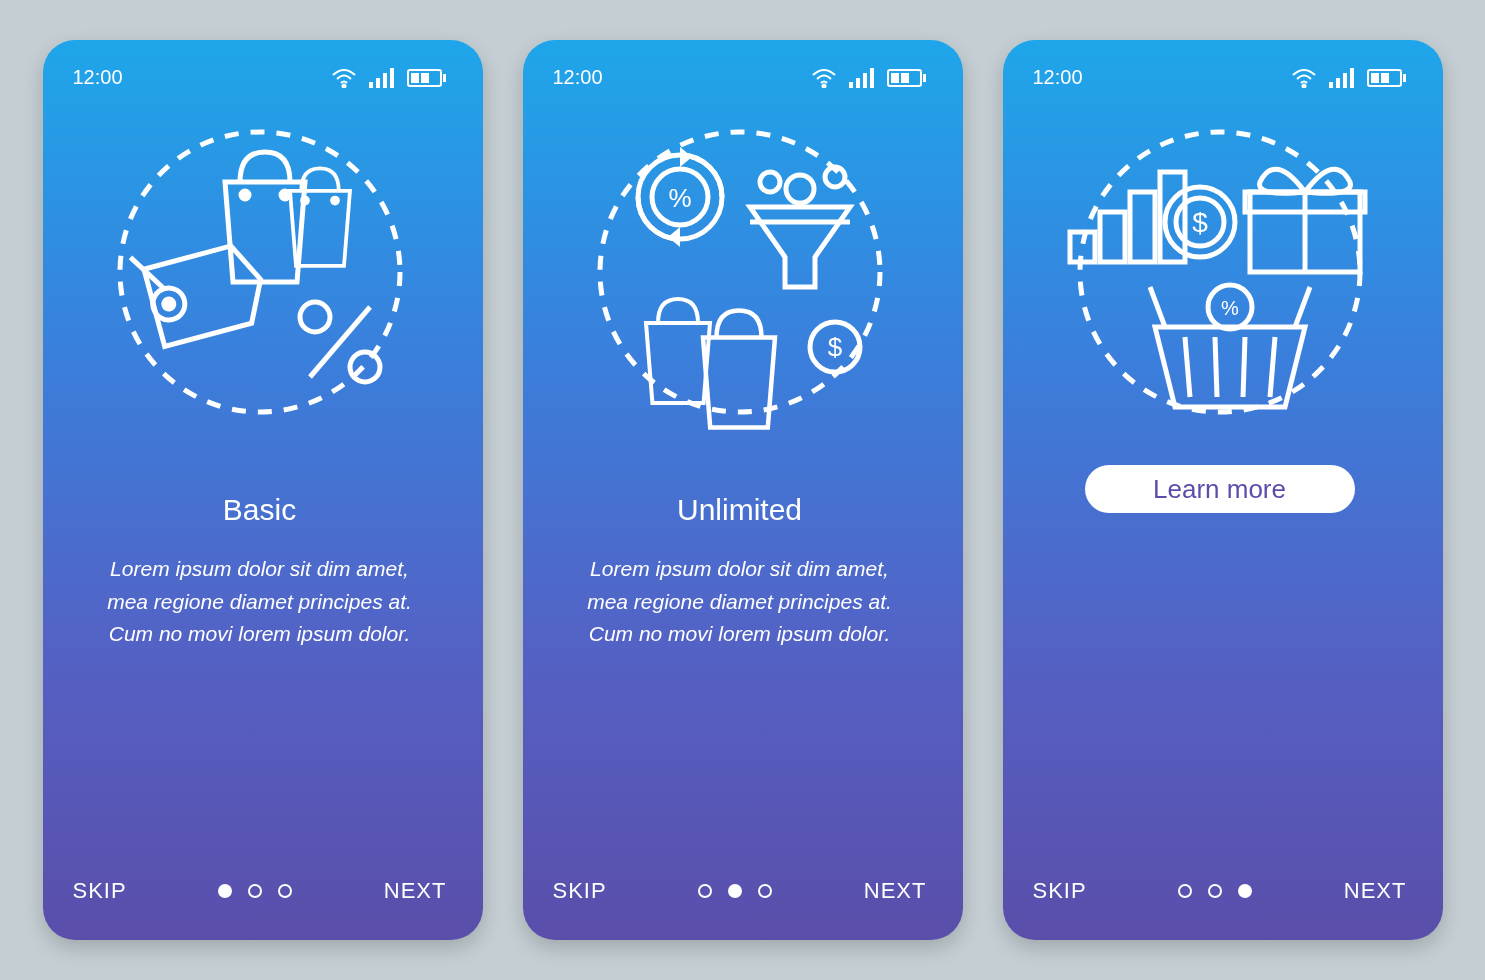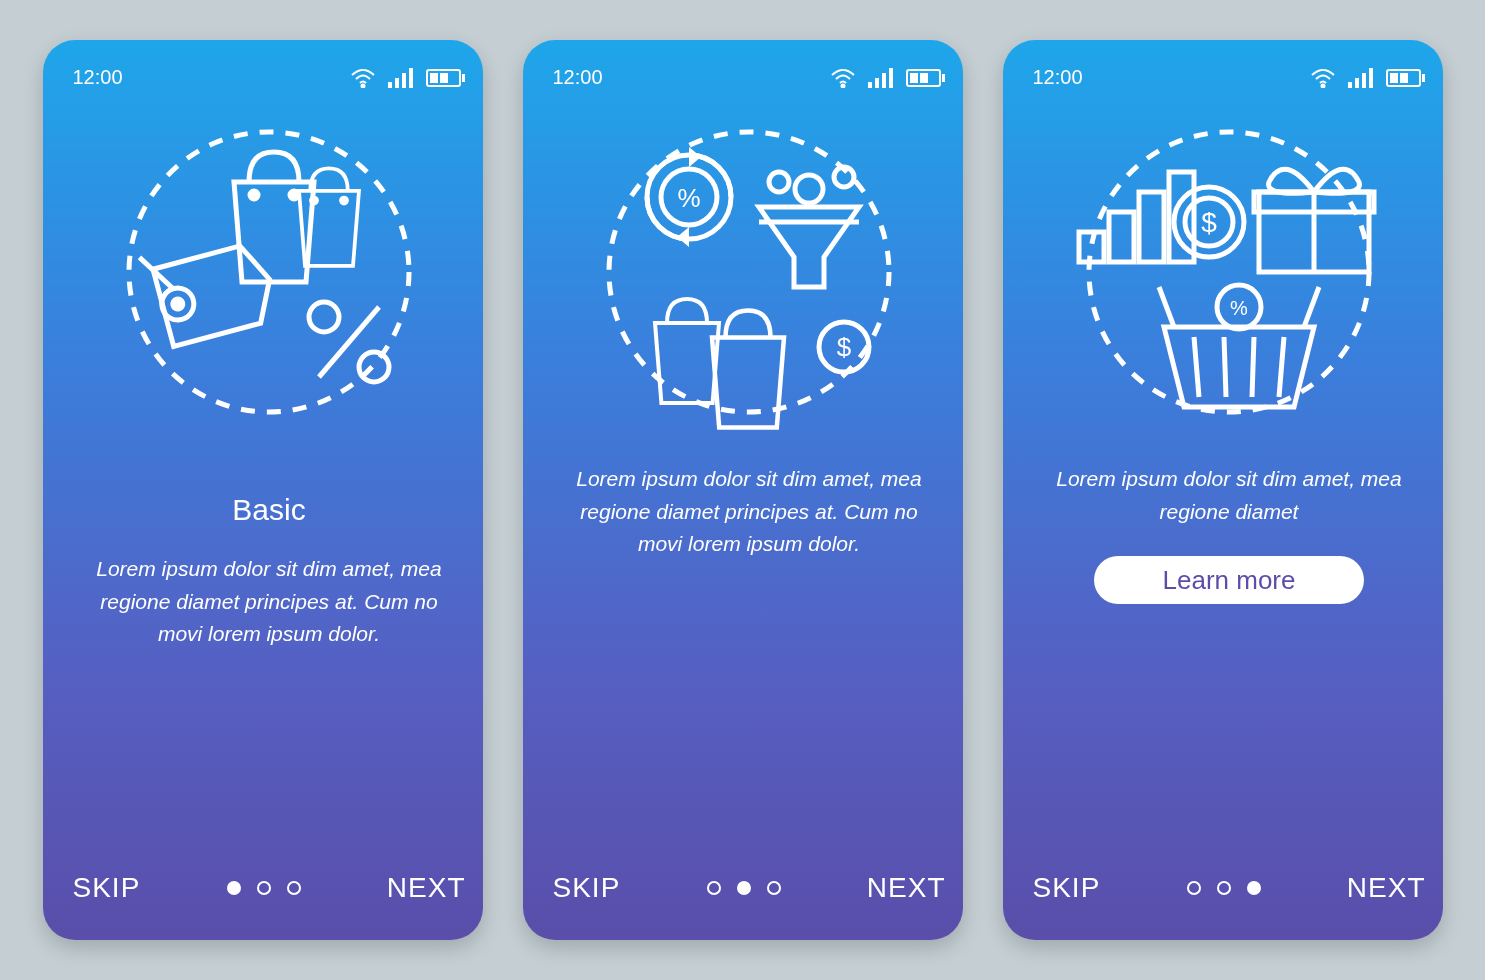--- a/index.html
+++ b/index.html
@@ -15,21 +15,21 @@
   }
   .phone {
     width: 440px;
     height: 900px;
     border-radius: 32px;
     background: linear-gradient(180deg, #1ea6ea 0%, #3a7fdc 35%, #5560c3 70%, #5a4eaa 100%);
     box-shadow: 0 8px 20px rgba(0,0,0,0.18);
     color: #fff;
     display: flex;
     flex-direction: column;
-    padding: 26px 17px 36px 30px;
+    padding: 26px 36px 36px 30px;
     position: relative;
   }
   .status-bar {
     display: flex;
     justify-content: space-between;
     align-items: center;
     font-size: 20px;
     font-weight: 400;
   }
   .status-right { display: flex; align-items: center; gap: 12px; }
@@ -68,21 +68,21 @@
     align-items: center;
     justify-content: center;
     cursor: pointer;
     font-weight: 400;
   }
   .footer {
     margin-top: auto;
     display: flex;
     justify-content: space-between;
     align-items: center;
-    font-size: 28px;
+    font-size: 22px;
     letter-spacing: 1px;
     font-weight: 500;
   }
   .dots { display: flex; gap: 16px; }
   .dot {
     width: 14px; height: 14px; border-radius: 50%;
     border: 2px solid #fff;
   }
   .dot.filled { background: #fff; }
   .skip, .next { cursor: pointer; }
@@ -212,20 +212,21 @@
         <path d="M20 45 h80 l-8 100 h-64 z"></path>
         <path d="M35 45 q0 -30 25 -30 q25 0 25 30"></path>
       </g>
 
       <g transform="translate(235,210)">
         <circle cx="25" cy="25" r="25"></circle>
         <text x="25" y="34" fill="#fff" stroke="none" font-size="26" text-anchor="middle">$</text>
       </g>
     </svg>
   </div>
+  <div class="title">Unlimited</div>
   <div class="desc">Lorem ipsum dolor sit dim amet, mea regione diamet principes at. Cum no movi lorem ipsum dolor.</div>
   <div class="footer">
     <span class="skip">SKIP</span>
     <div class="dots">
       <span class="dot"></span>
       <span class="dot filled"></span>
       <span class="dot"></span>
     </div>
     <span class="next">NEXT</span>
   </div>
@@ -286,21 +287,20 @@
           <line x1="70" y1="40" x2="72" y2="100"></line>
         <line x1="100" y1="40" x2="98" y2="100"></line>
           <line x1="130" y1="40" x2="125" y2="100"></line>
         <path d="M20 30 l-15 -40"></path>
           <path d="M150 30 l15 -40"></path>
         <circle cx="85" cy="10" r="22"></circle>
         <text x="85" y="18" fill="#fff" stroke="none" font-size="20" text-anchor="middle">%</text>
       </g>
     </svg>
   </div>
-  <div class="desc">Lorem ipsum dolor sit dim amet, mea regione diamet</div>
   <div class="cta">Learn more</div>
   <div class="footer">
     <span class="skip">SKIP</span>
     <div class="dots">
       <span class="dot"></span>
       <span class="dot"></span>
       <span class="dot filled"></span>
     </div>
     <span class="next">NEXT</span>
   </div>

